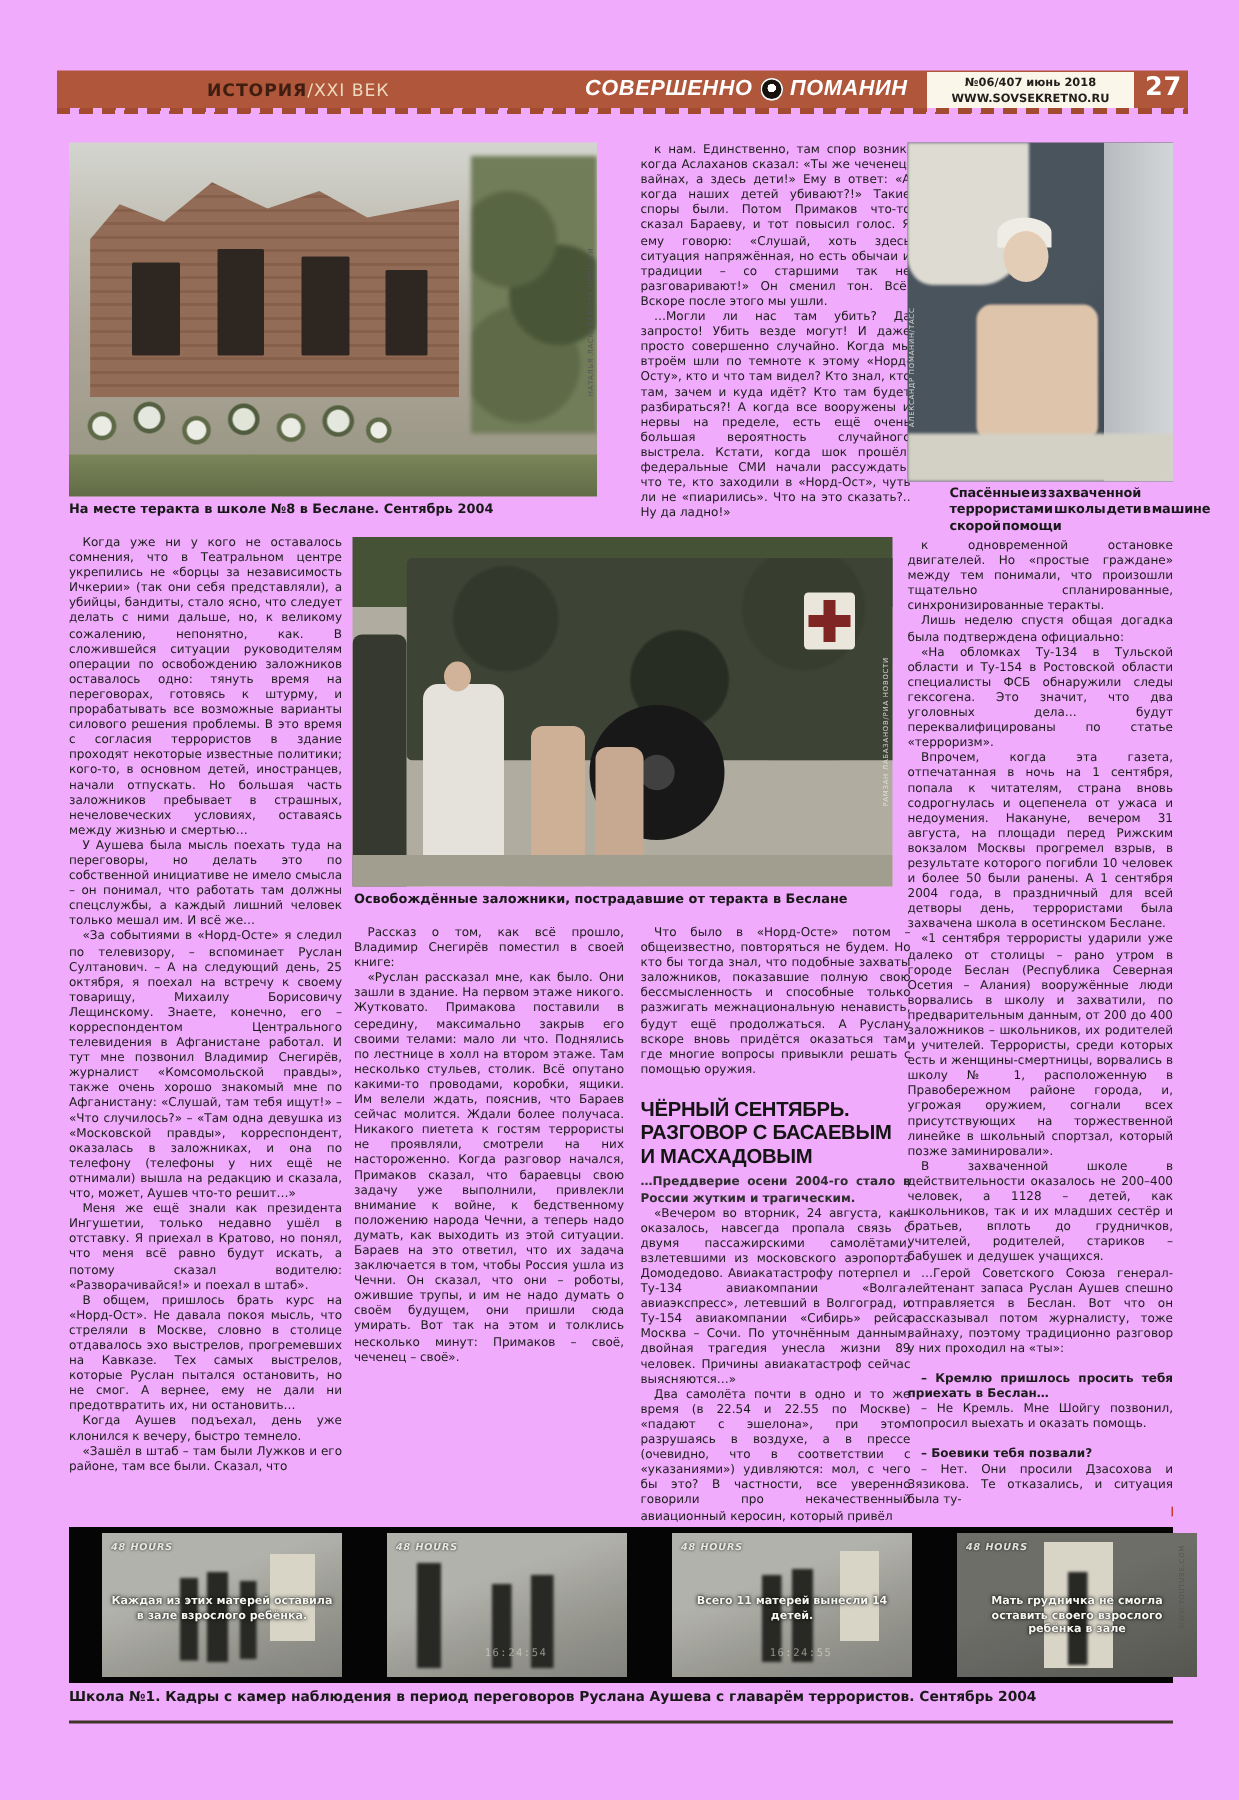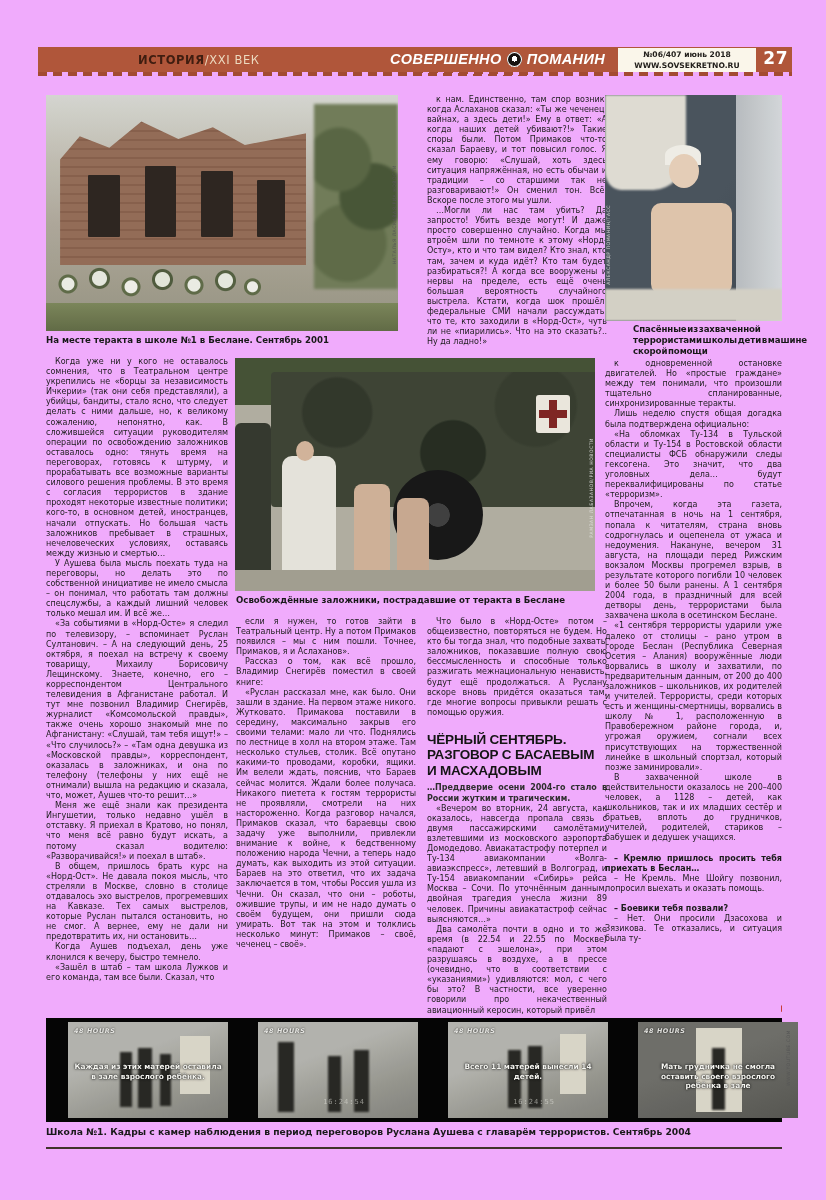--- a/index.html
+++ b/index.html
@@ -121,48 +121,47 @@
     <div class="wall"></div>
     <div class="w1"></div>
     <div class="w2"></div>
     <div class="w3"></div>
     <div class="w4"></div>
     <div class="trees"></div>
     <div class="wreaths"></div>
     <div class="grass"></div>
     <span class="credit" style="right:1px;top:70px;">НАТАЛЬЯ ЛАСКАВАЯ/РИА НОВОСТИ</span>
   </div>
-  <div class="cap" style="left:46px;top:335px;width:360px;">На месте теракта в школе №1 в Беслане. Сентябрь 2001</div>
+  <div class="cap" style="left:46px;top:335px;width:360px;">На месте теракта в школе №8 в Беслане. Сентябрь 2004</div>
 
   <div class="col" style="left:46px;top:357px;width:182px;height:658px;">
     <p>Когда уже ни у кого не оставалось сомнения, что в Театральном центре укрепились не «борцы за независимость Ичкерии» (так они себя представляли), а убийцы, бандиты, стало ясно, что следует делать с ними дальше, но, к великому сожалению, непонятно, как. В сложившейся ситуации руководителям операции по освобождению заложников оставалось одно: тянуть время на переговорах, готовясь к штурму, и прорабатывать все возможные варианты силового решения проблемы. В это время с согласия террористов в здание проходят некоторые известные политики; кого-то, в основном детей, иностранцев, начали отпускать. Но большая часть заложников пребывает в страшных, нечеловеческих условиях, оставаясь между жизнью и смертью…</p>
     <p>У Аушева была мысль поехать туда на переговоры, но делать это по собственной инициативе не имело смысла – он понимал, что работать там должны спецслужбы, а каждый лишний человек только мешал им. И всё же…</p>
     <p>«За событиями в «Норд-Осте» я следил по телевизору, – вспоминает Руслан Султанович. – А на следующий день, 25 октября, я поехал на встречу к своему товарищу, Михаилу Борисовичу Лещинскому. Знаете, конечно, его – корреспондентом Центрального телевидения в Афганистане работал. И тут мне позвонил Владимир Снегирёв, журналист «Комсомольской правды», также очень хорошо знакомый мне по Афганистану: «Слушай, там тебя ищут!» – «Что случилось?» – «Там одна девушка из «Московской правды», корреспондент, оказалась в заложниках, и она по телефону (телефоны у них ещё не отнимали) вышла на редакцию и сказала, что, может, Аушев что-то решит…»</p>
     <p>Меня же ещё знали как президента Ингушетии, только недавно ушёл в отставку. Я приехал в Кратово, но понял, что меня всё равно будут искать, а потому сказал водителю: «Разворачивайся!» и поехал в штаб».</p>
     <p>В общем, пришлось брать курс на «Норд-Ост». Не давала покоя мысль, что стреляли в Москве, словно в столице отдавалось эхо выстрелов, прогремевших на Кавказе. Тех самых выстрелов, которые Руслан пытался остановить, но не смог. А вернее, ему не дали ни предотвратить их, ни остановить…</p>
     <p>Когда Аушев подъехал, день уже клонился к вечеру, быстро темнело.</p>
-    <p>«Зашёл в штаб – там школа Лужков и его команда, там все были. Сказал, что</p>
+    <p>«Зашёл в штаб – там были Лужков и его районе, там все были. Сказал, что</p>
   </div>
 
   <div class="photo ph2">
     <div class="truck"></div>
     <div class="wheel"></div>
     <div class="cross"></div>
     <div class="soldier"></div>
     <div class="shirt"></div>
     <div class="head1"></div>
     <div class="kid1"></div>
     <div class="kid2"></div>
     <div class="ground"></div>
     <span class="credit onphoto" style="right:1px;top:80px;">РАМЗАН ЛАБАЗАНОВ/РИА НОВОСТИ</span>
   </div>
   <div class="cap" style="left:236px;top:595px;width:350px;">Освобождённые заложники, пострадавшие от теракта в Беслане</div>
 
   <div class="col" style="left:236px;top:617px;width:180px;height:398px;">
-    <p>если я нужен, то готов зайти в Театральный центр. Ну а потом Примаков появился – мы с ним пошли. Точнее, Примаков, я и Аслаханов».</p>
     <p>Рассказ о том, как всё прошло, Владимир Снегирёв поместил в своей книге:</p>
     <p>«Руслан рассказал мне, как было. Они зашли в здание. На первом этаже никого. Жутковато. Примакова поставили в середину, максимально закрыв его своими телами: мало ли что. Поднялись по лестнице в холл на втором этаже. Там несколько стульев, столик. Всё опутано какими-то проводами, коробки, ящики. Им велели ждать, пояснив, что Бараев сейчас молится. Ждали более получаса. Никакого пиетета к гостям террористы не проявляли, смотрели на них настороженно. Когда разговор начался, Примаков сказал, что бараевцы свою задачу уже выполнили, привлекли внимание к войне, к бедственному положению народа Чечни, а теперь надо думать, как выходить из этой ситуации. Бараев на это ответил, что их задача заключается в том, чтобы Россия ушла из Чечни. Он сказал, что они – роботы, ожившие трупы, и им не надо думать о своём будущем, они пришли сюда умирать. Вот так на этом и толклись несколько минут: Примаков – своё, чеченец – своё».</p>
   </div>
 
   <div class="col" style="left:427px;top:95px;width:180px;height:262px;">
     <p>к нам. Единственно, там спор возник, когда Аслаханов сказал: «Ты же чеченец, вайнах, а здесь дети!» Ему в ответ: «А когда наших детей убивают?!» Такие споры были. Потом Примаков что-то сказал Бараеву, и тот повысил голос. Я ему говорю: «Слушай, хоть здесь ситуация напряжённая, но есть обычаи и традиции – со старшими так не разговаривают!» Он сменил тон. Всё. Вскоре после этого мы ушли.</p>
     <p>…Могли ли нас там убить? Да запросто! Убить везде могут! И даже просто совершенно случайно. Когда мы втроём шли по темноте к этому «Норд-Осту», кто и что там видел? Кто знал, кто там, зачем и куда идёт? Кто там будет разбираться?! А когда все вооружены и нервы на пределе, есть ещё очень большая вероятность случайного выстрела. Кстати, когда шок прошёл, федеральные СМИ начали рассуждать, что те, кто заходили в «Норд-Ост», чуть ли не «пиарились». Что на это сказать?.. Ну да ладно!»</p>
   </div>
 
   <div class="col" style="left:427px;top:617px;width:180px;height:398px;">
@@ -184,20 +183,21 @@
   </div>
   <div class="cap cap-tight" style="left:605px;top:324px;width:177px;margin-left:28px;">Спасённые из захваченной террористами школы дети в машине скорой помощи</div>
 
   <div class="col" style="left:605px;top:359px;width:177px;height:656px;">
     <p>к одновременной остановке двигателей. Но «простые граждане» между тем понимали, что произошли тщательно спланированные, синхронизированные теракты.</p>
     <p>Лишь неделю спустя общая догадка была подтверждена официально:</p>
     <p>«На обломках Ту-134 в Тульской области и Ту-154 в Ростовской области специалисты ФСБ обнаружили следы гексогена. Это значит, что два уголовных дела… будут переквалифицированы по статье «терроризм».</p>
     <p>Впрочем, когда эта газета, отпечатанная в ночь на 1 сентября, попала к читателям, страна вновь содрогнулась и оцепенела от ужаса и недоумения. Накануне, вечером 31 августа, на площади перед Рижским вокзалом Москвы прогремел взрыв, в результате которого погибли 10 человек и более 50 были ранены. А 1 сентября 2004 года, в праздничный для всей детворы день, террористами была захвачена школа в осетинском Беслане.</p>
     <p>«1 сентября террористы ударили уже далеко от столицы – рано утром в городе Беслан (Республика Северная Осетия – Алания) вооружённые люди ворвались в школу и захватили, по предварительным данным, от 200 до 400 заложников – школьников, их родителей и учителей. Террористы, среди которых есть и женщины-смертницы, ворвались в школу № 1, расположенную в Правобережном районе города, и, угрожая оружием, согнали всех присутствующих на торжественной линейке в школьный спортзал, который позже заминировали».</p>
     <p>В захваченной школе в действительности оказалось не 200–400 человек, а 1128 – детей, как школьников, так и их младших сестёр и братьев, вплоть до грудничков, учителей, родителей, стариков – бабушек и дедушек учащихся.</p>
+    <p>…Герой Советского Союза генерал-лейтенант запаса Руслан Аушев спешно отправляется в Беслан. Вот что он рассказывал потом журналисту, тоже вайнаху, поэтому традиционно разговор у них проходил на «ты»:</p>
     <p class="q">– Кремлю пришлось просить тебя приехать в Беслан…</p>
     <p>– Не Кремль. Мне Шойгу позвонил, попросил выехать и оказать помощь.</p>
     <p class="q">– Боевики тебя позвали?</p>
     <p>– Нет. Они просили Дзасохова и Зязикова. Те отказались, и ситуация была ту-</p>
     <span class="arrow">▶</span>
   </div>
 
   <div class="strip">
     <div class="frame" style="left:2px;">
       <div class="fig" style="left:52px;top:30px;width:12px;height:55px;"></div>

